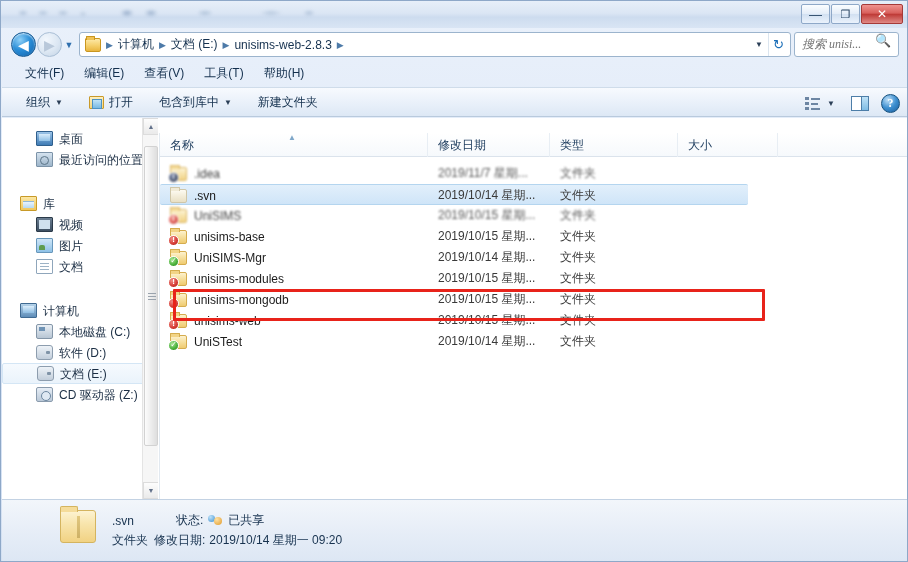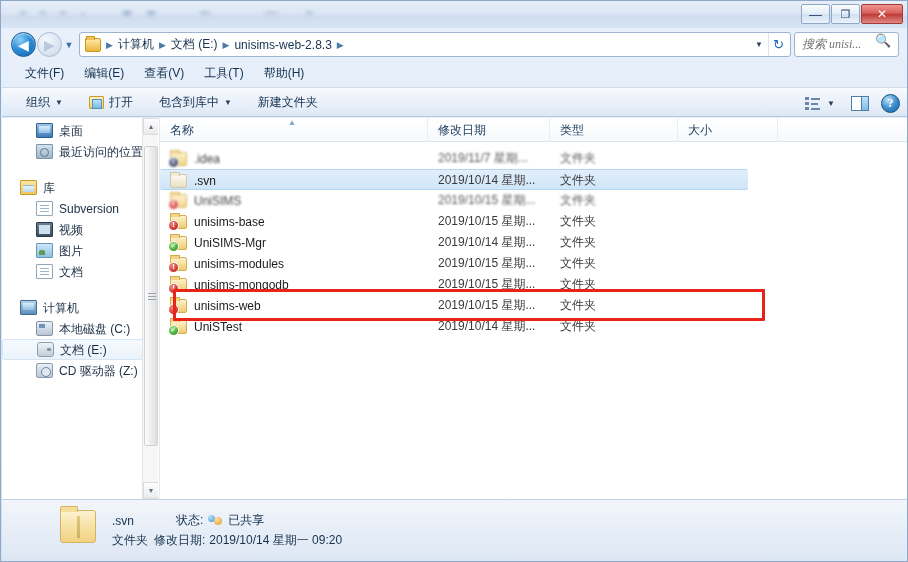--- a/index.html
+++ b/index.html
@@ -192,21 +192,21 @@
   #content {
     position: absolute; left: 1px; top: 117px; width: 906px; height: 381px;
     background: #ffffff;
   }
 
   
   #navpane {
     position: absolute; left: 0; top: 0; width: 156px; height: 381px;
     background: #ffffff; overflow: hidden;
   }
-  .navgroup { margin-top: 2px; }
+  .navgroup { margin-top: 10px; }
   .navitem {
     display: flex; align-items: center; height: 21px; padding-left: 22px;
     font-size: 12px; color: #1b2e44; white-space: nowrap;
   }
   .navitem.child { padding-left: 34px; }
   .navitem.root { padding-left: 18px; font-weight: normal; }
   .navitem.selected {
     background: linear-gradient(180deg,#f6fafe 0%, #eaf3fb 100%);
     border: 1px solid #d4e6f5; height: 21px;
     margin-right: 6px; border-radius: 2px;
@@ -260,21 +260,21 @@
     border: 1px solid #d2d2d2; border-radius: 2px;
   }
   #navthumb::after {
     content: ""; position: absolute; left: 3px; top: 50%; margin-top: -3px;
     width: 8px; height: 7px;
     background: repeating-linear-gradient(180deg,#9aa3ad 0 1px, transparent 1px 3px);
   }
 
   
   #listpane {
-    position: absolute; left: 157px; top: 0; width: 749px; height: 381px;
+    position: absolute; left: 157px; top: 15px; width: 749px; height: 381px;
     background: #ffffff; border-left: 1px solid #e2e9f0;
   }
   #colheader {
     position: absolute; left: 0; top: 0; width: 749px; height: 24px;
     background: linear-gradient(180deg,#ffffff 0%, #f6f9fc 100%);
     border-bottom: 1px solid #dbe3ec;
   }
   .colcell {
     position: absolute; top: 0; height: 24px; line-height: 24px;
     font-size: 12px; color: #1b3a5c; padding-left: 10px;
@@ -495,24 +495,20 @@
       </div>
 
       <div class="spacer"></div>
 
       <div class="navgroup">
         <div class="navitem root">
           <span class="navicon ic-library"></span>
           <span class="navlabel">库</span>
         </div>
         <div class="navitem child">
-          <span class="navicon ic-doc"></span>
-          <span class="navlabel">Subversion</span>
-        </div>
-        <div class="navitem child">
           <span class="navicon ic-video"></span>
           <span class="navlabel">视频</span>
         </div>
         <div class="navitem child">
           <span class="navicon ic-pic"></span>
           <span class="navlabel">图片</span>
         </div>
         <div class="navitem child">
           <span class="navicon ic-doc"></span>
           <span class="navlabel">文档</span>
@@ -522,20 +518,24 @@
       <div class="spacer"></div>
 
       <div class="navgroup">
         <div class="navitem root">
           <span class="navicon ic-computer"></span>
           <span class="navlabel">计算机</span>
         </div>
         <div class="navitem child">
           <span class="navicon ic-hdd"></span>
           <span class="navlabel">本地磁盘 (C:)</span>
+        </div>
+        <div class="navitem child">
+          <span class="navicon ic-drive"></span>
+          <span class="navlabel">软件 (D:)</span>
         </div>
         <div class="navitem child selected">
           <span class="navicon ic-drive"></span>
           <span class="navlabel">文档 (E:)</span>
         </div>
         <div class="navitem child">
           <span class="navicon ic-cd"></span>
           <span class="navlabel">CD 驱动器 (Z:)</span>
         </div>
       </div>

